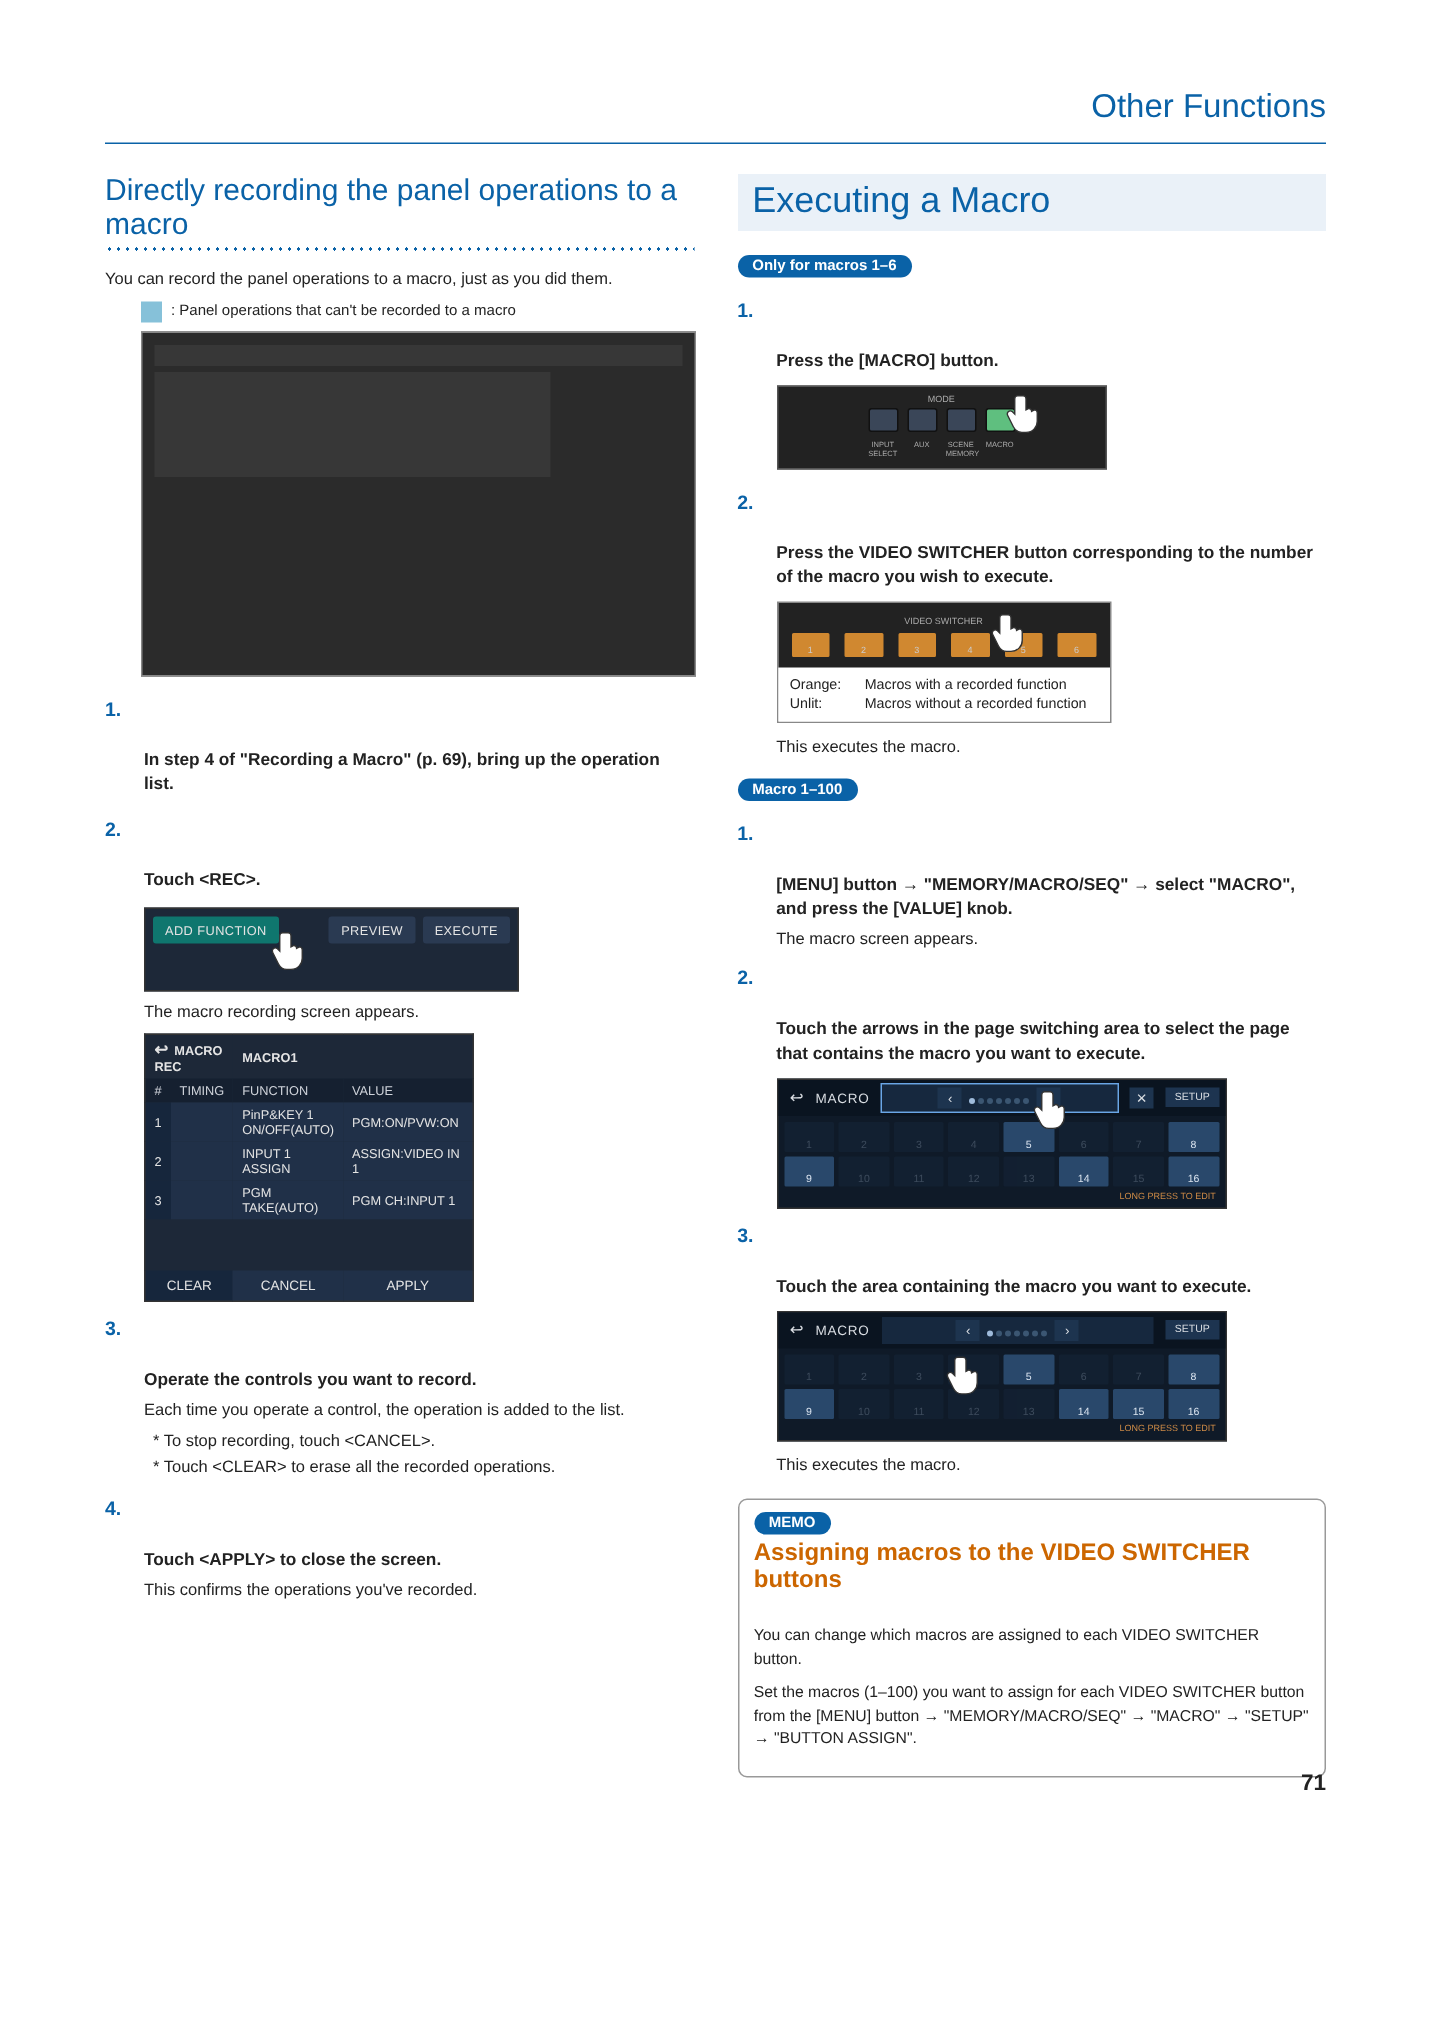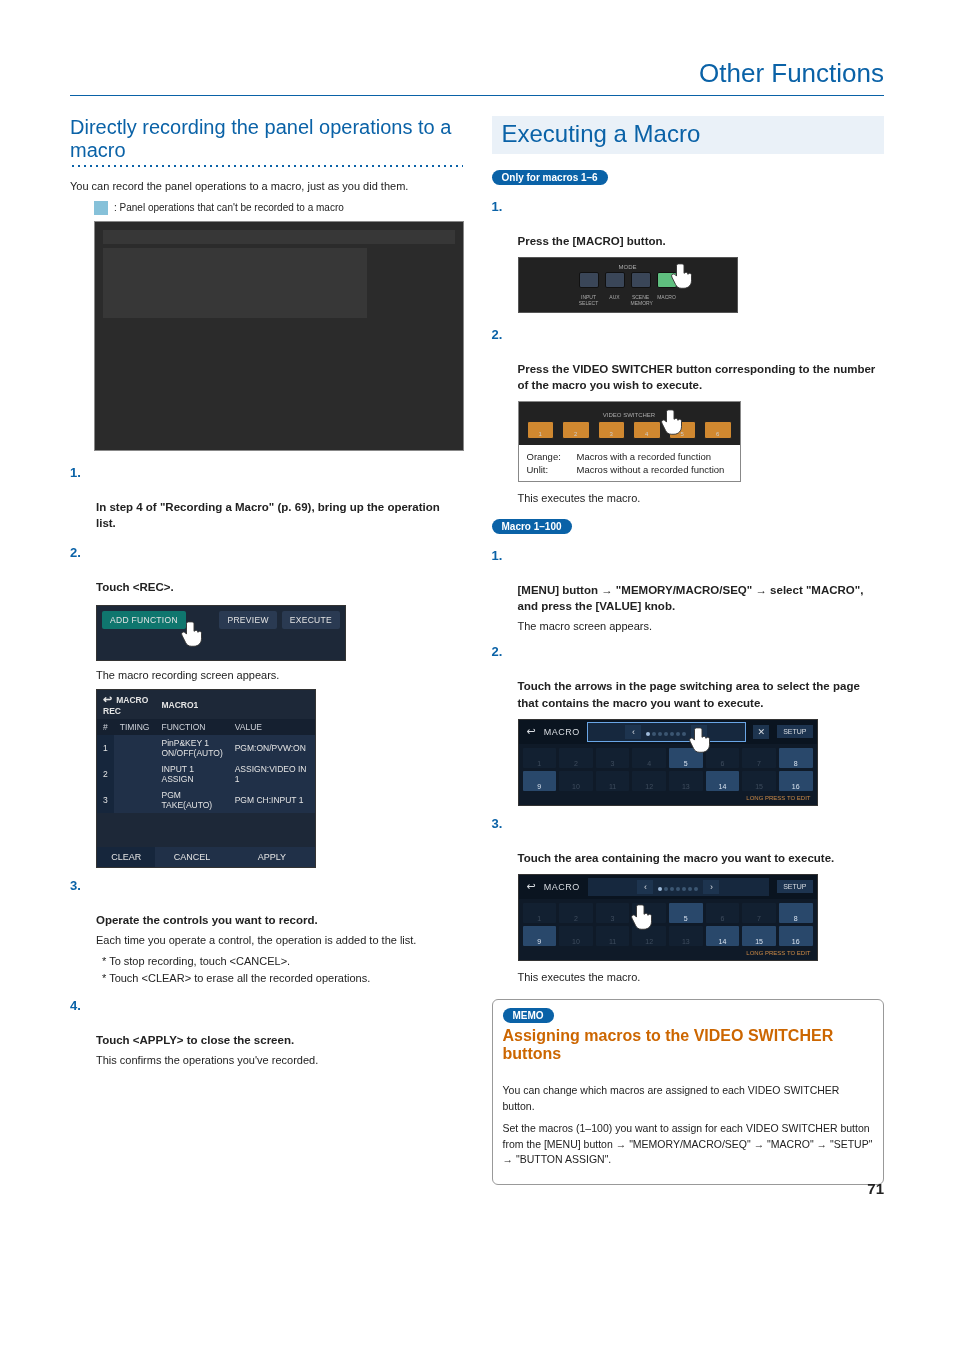--- a/index.html
+++ b/index.html
@@ -11,21 +11,21 @@
     width: 954px;
     margin: 0 auto;
     padding: 60px 70px 40px 70px;
     position: relative;
   }
   .header-right {
     position: absolute;
     top: 58px;
     right: 70px;
     color: #0a62a7;
-    font-size: 26px;
+    font-size: 22px;
     font-weight: 400;
   }
   .header-rule {
     border: none;
     border-top: 1px solid #0a62a7;
     margin: 35px 0 20px 0;
   }
   .two-col {
     display: flex;
     gap: 29px;

